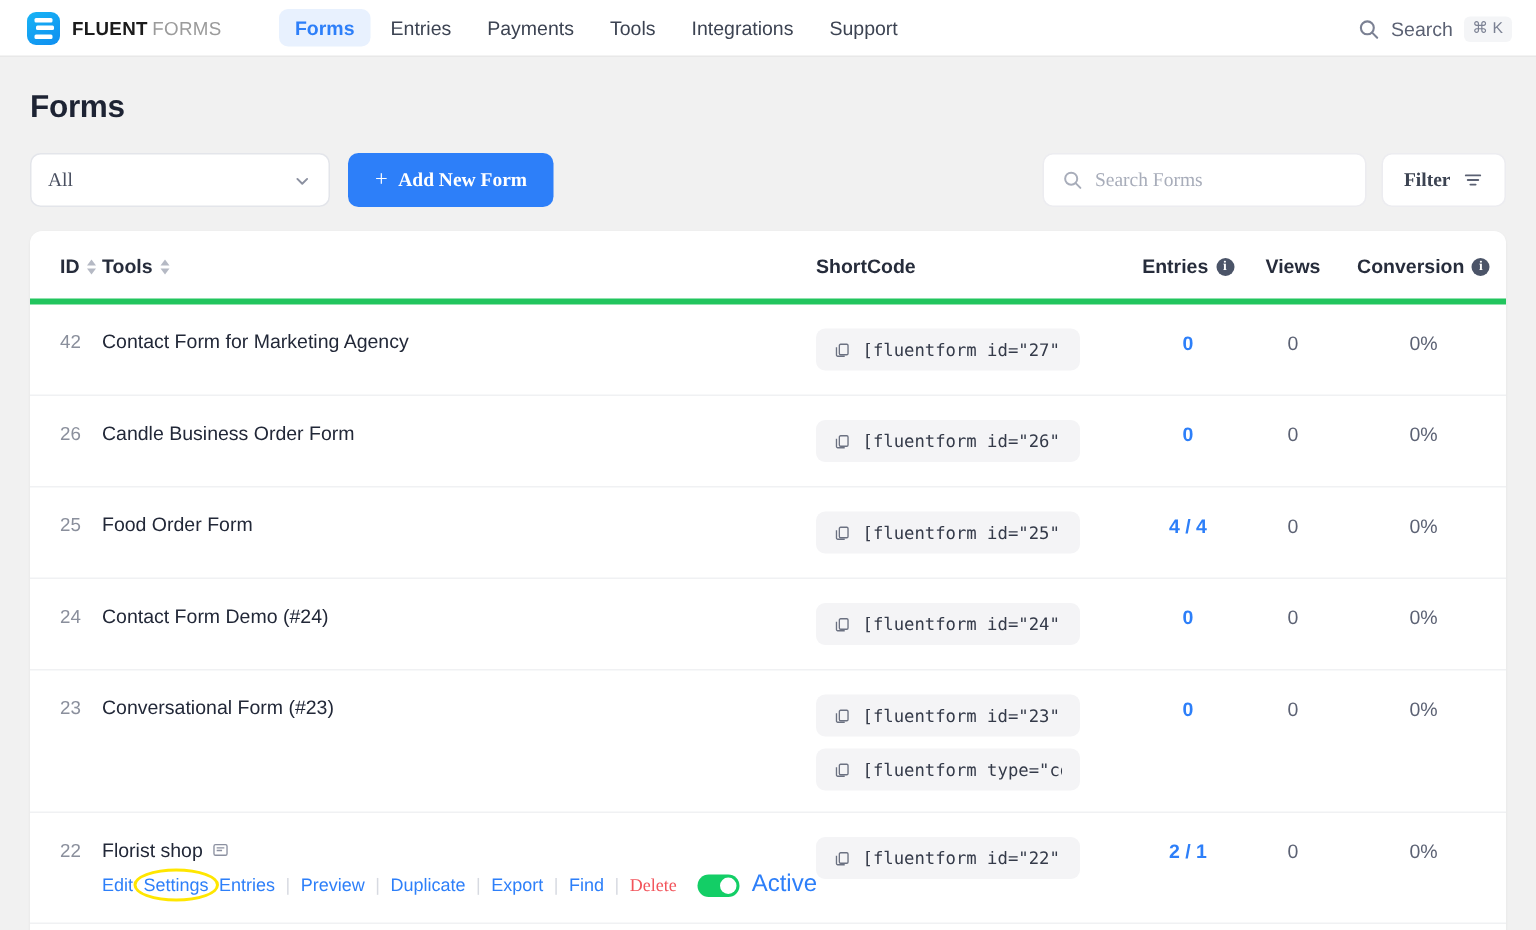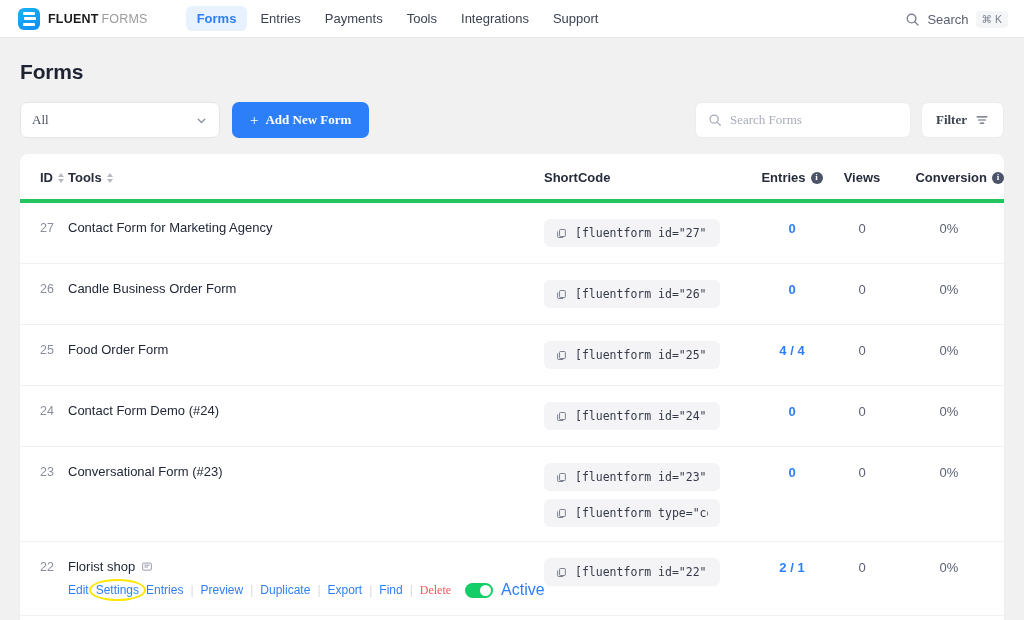--- a/index.html
+++ b/index.html
@@ -226,21 +226,21 @@
     padding: 16px 0 14px 0;
     border-bottom: 4px solid #22c55e;
     white-space: nowrap;
   }
 
   .col-id    { width: 48px;  padding-left: 20px !important; }
   .col-title { width: 476px; }
   .col-short { width: 210px; }
   .col-entr  { width: 76px;  text-align: center !important; }
   .col-views { width: 64px;  text-align: center !important; }
-  .col-conv  { width: 110px; text-align: right; }
+  .col-conv  { width: 110px; text-align: center; }
 
   .th-in { display: inline-flex; align-items: center; gap: 5px; }
 
   .sorter { display: inline-flex; flex-direction: column; gap: 2px; }
   .sorter i {
     width: 0; height: 0;
     border-left: 3.5px solid transparent;
     border-right: 3.5px solid transparent;
   }
   .sorter i.up   { border-bottom: 4px solid #b5b9c4; }
@@ -478,21 +478,21 @@
             <span>Conversion</span>
             <span class="info-dot">i</span>
           </span>
         </th>
       </tr>
     </thead>
 
     <tbody>
 
       <tr>
-        <td class="cell-id">27</td>
+        <td class="cell-id">42</td>
         <td class="cell-title">
           <span class="form-name">Contact Form for Marketing Agency</span>
         </td>
         <td>
           <div class="shortcodes">
             <span class="shortcode">
               <span>
                 <svg width="11" height="11" viewBox="0 0 16 16" fill="none" stroke="#6b7181" stroke-width="1.3">
                   <rect x="5.2" y="2.2" width="8.4" height="10.2" rx="1.2"></rect>
                   <path d="M10.4 13.8H3.6a1.2 1.2 0 0 1-1.2-1.2V5"></path>

